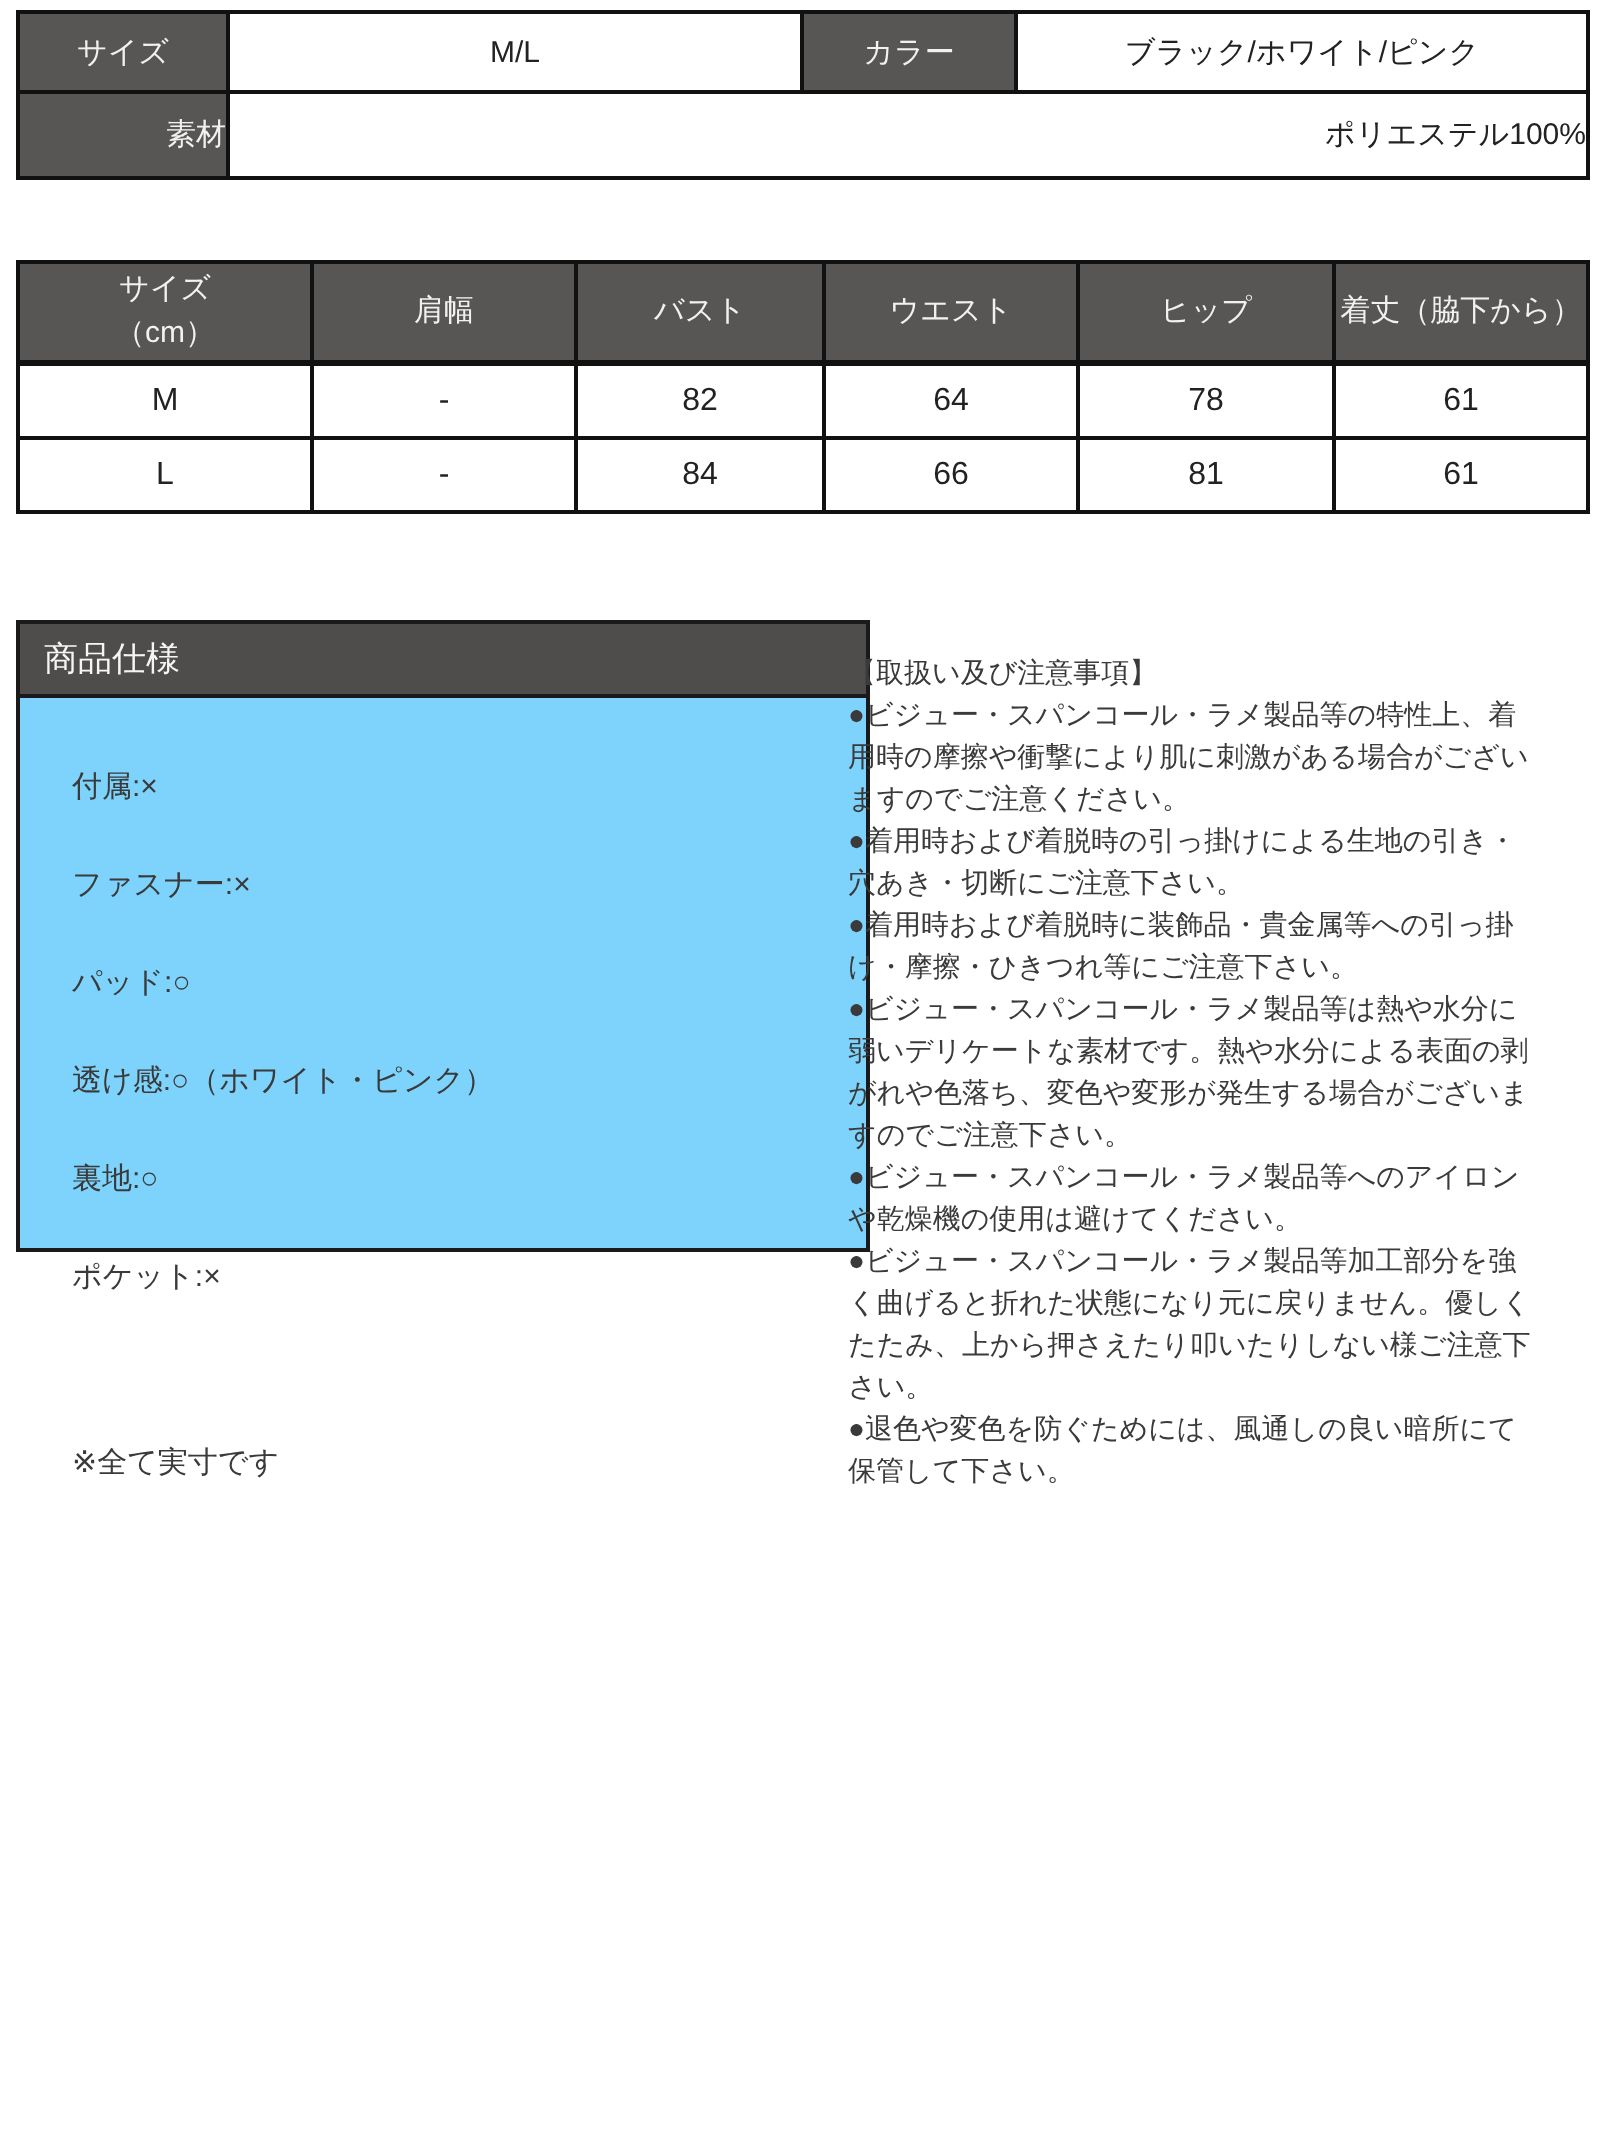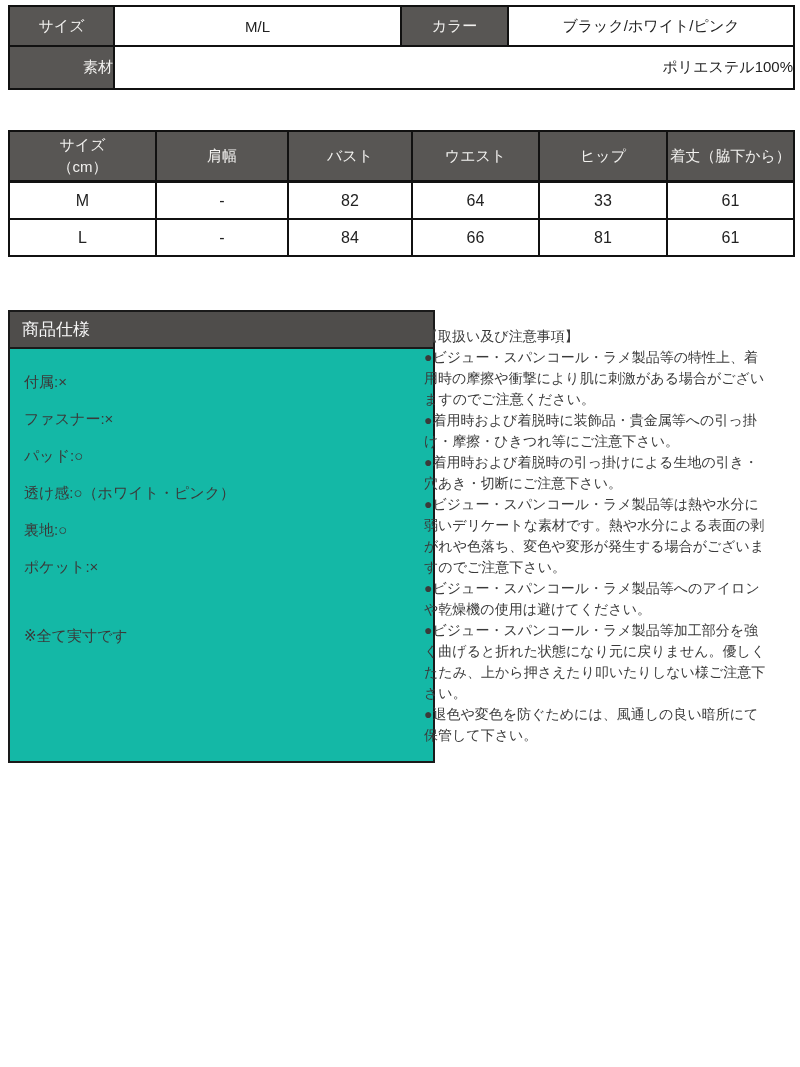--- a/index.html
+++ b/index.html
@@ -30,29 +30,29 @@
     border:2px solid #111111;text-align:center;vertical-align:middle;
     padding:0;font-weight:normal;
   }
   .size-table thead th{
     background:#585654;color:#f2f1ef;font-size:15px;height:48px;
     border-bottom:3px solid #111111;line-height:1.45;
   }
   .size-table tbody td{height:35px;font-size:16px;color:#222222;background:#ffffff;}
   
   .spec-box{
-    position:absolute;left:8px;top:310px;width:427px;height:453px;
-    border:2px solid #1a1a1a;background:#14b8a6;box-sizing:border-box;
+    position:absolute;left:8px;top:310px;width:427px;height:316px;
+    border:2px solid #1a1a1a;background:#7dd3fc;box-sizing:border-box;
   }
   .spec-box-header{
     height:35px;line-height:35px;background:#4f4d4b;color:#f5f5f5;
     font-size:17px;padding-left:12px;border-bottom:2px solid #1a1a1a;
   }
   .spec-box-body{padding:12px 14px 0 10px;}
-  .spec-box-body p{margin:4px;font-size:15px;line-height:33px;color:#3a3a3a;}
+  .spec-box-body p{margin:16px;font-size:15px;line-height:33px;color:#3a3a3a;}
   .spec-spacer{height:28px;}
   
   .care-notes{
     position:absolute;left:424px;top:326px;width:348px;
     font-size:14px;line-height:21px;color:#3a3a3a;
   }
   .care-title{margin:0 0 3px 0;}
   .care-notes p{margin:0;}
 </style>
 </head>
@@ -100,21 +100,21 @@
       <th>ヒップ</th>
       <th>着丈（脇下から）</th>
     </tr>
   </thead>
   <tbody>
     <tr>
       <td>M</td>
       <td>-</td>
       <td>82</td>
       <td>64</td>
-      <td>33</td>
+      <td>78</td>
       <td>61</td>
     </tr>
     <tr>
       <td>L</td>
       <td>-</td>
       <td>84</td>
       <td>66</td>
       <td>81</td>
       <td>61</td>
     </tr>
@@ -131,19 +131,19 @@
     <p>裏地:○</p>
     <p>ポケット:×</p>
     <div class="spec-spacer"></div>
     <p>※全て実寸です</p>
   </div>
 </div>
 
 <div class="care-notes">
   <p class="care-title">【取扱い及び注意事項】</p>
   <p>●ビジュー・スパンコール・ラメ製品等の特性上、着用時の摩擦や衝撃により肌に刺激がある場合がございますのでご注意ください。</p>
+  <p>●着用時および着脱時の引っ掛けによる生地の引き・穴あき・切断にご注意下さい。</p>
   <p>●着用時および着脱時に装飾品・貴金属等への引っ掛け・摩擦・ひきつれ等にご注意下さい。</p>
-  <p>●着用時および着脱時の引っ掛けによる生地の引き・穴あき・切断にご注意下さい。</p>
   <p>●ビジュー・スパンコール・ラメ製品等は熱や水分に弱いデリケートな素材です。熱や水分による表面の剥がれや色落ち、変色や変形が発生する場合がございますのでご注意下さい。</p>
   <p>●ビジュー・スパンコール・ラメ製品等へのアイロンや乾燥機の使用は避けてください。</p>
   <p>●ビジュー・スパンコール・ラメ製品等加工部分を強く曲げると折れた状態になり元に戻りません。優しくたたみ、上から押さえたり叩いたりしない様ご注意下さい。</p>
   <p>●退色や変色を防ぐためには、風通しの良い暗所にて保管して下さい。</p>
 </div>
 
 </body></html>

